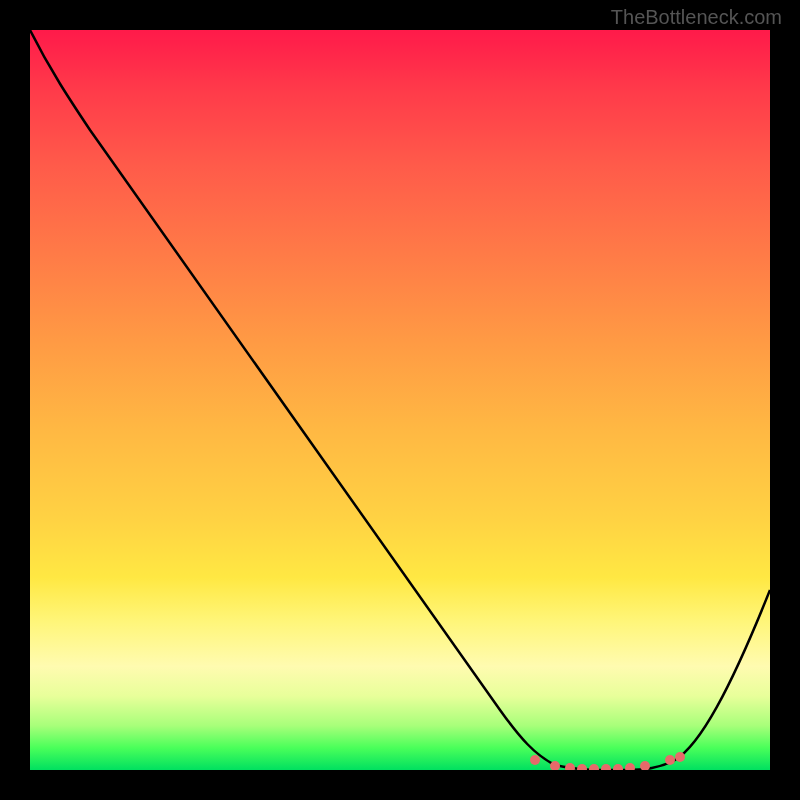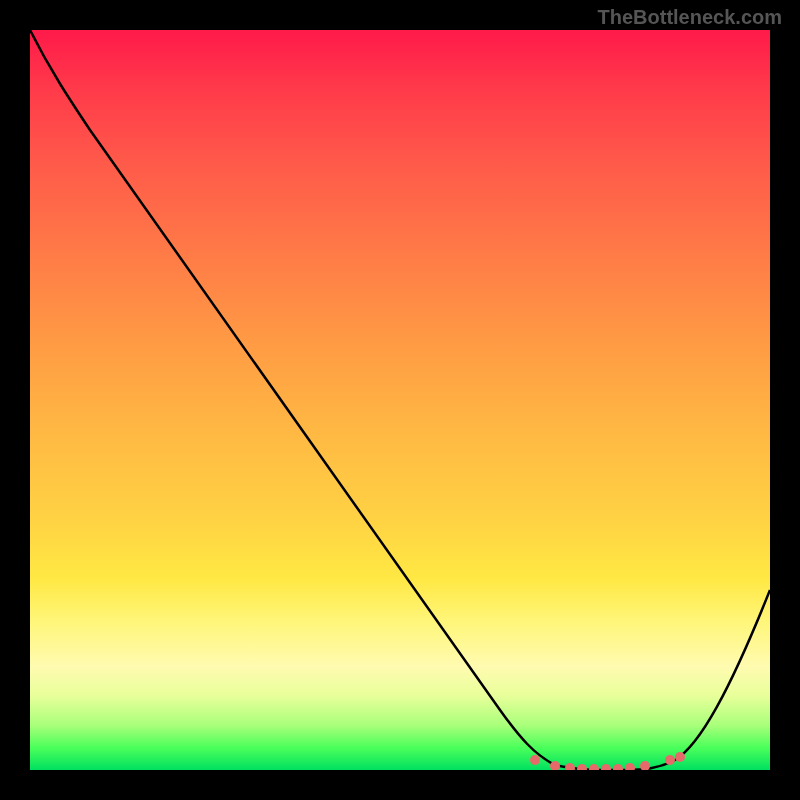--- a/index.html
+++ b/index.html
@@ -10,21 +10,21 @@
     height: 800px;
     position: relative;
     font-family: Arial, sans-serif;
   }
   .watermark {
     position: absolute;
     top: 6px;
     right: 18px;
     color: #555;
     font-size: 20px;
-    font-weight: bold;
+    font-weight: normal;
     z-index: 10;
   }
   .plot-area {
     position: absolute;
     left: 30px;
     top: 30px;
     width: 740px;
     height: 740px;
     overflow: hidden;
   }

